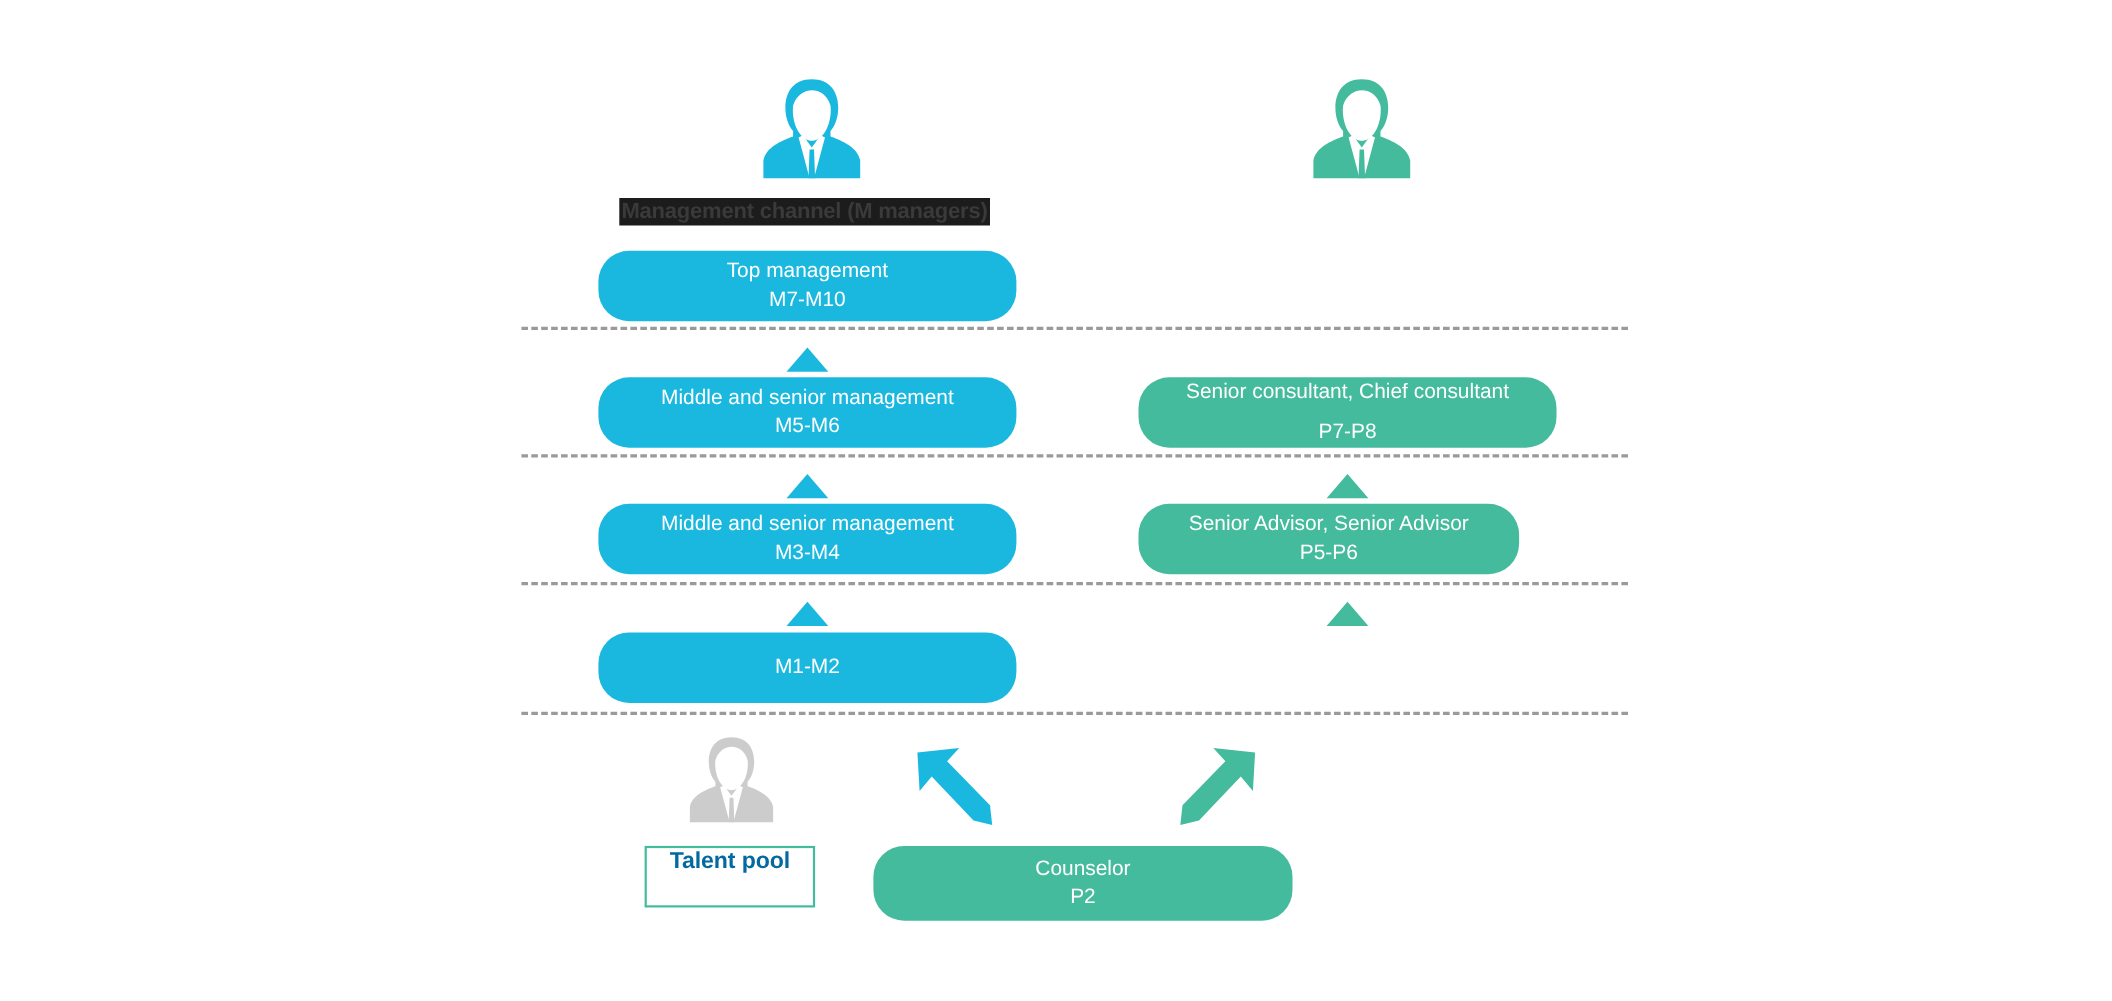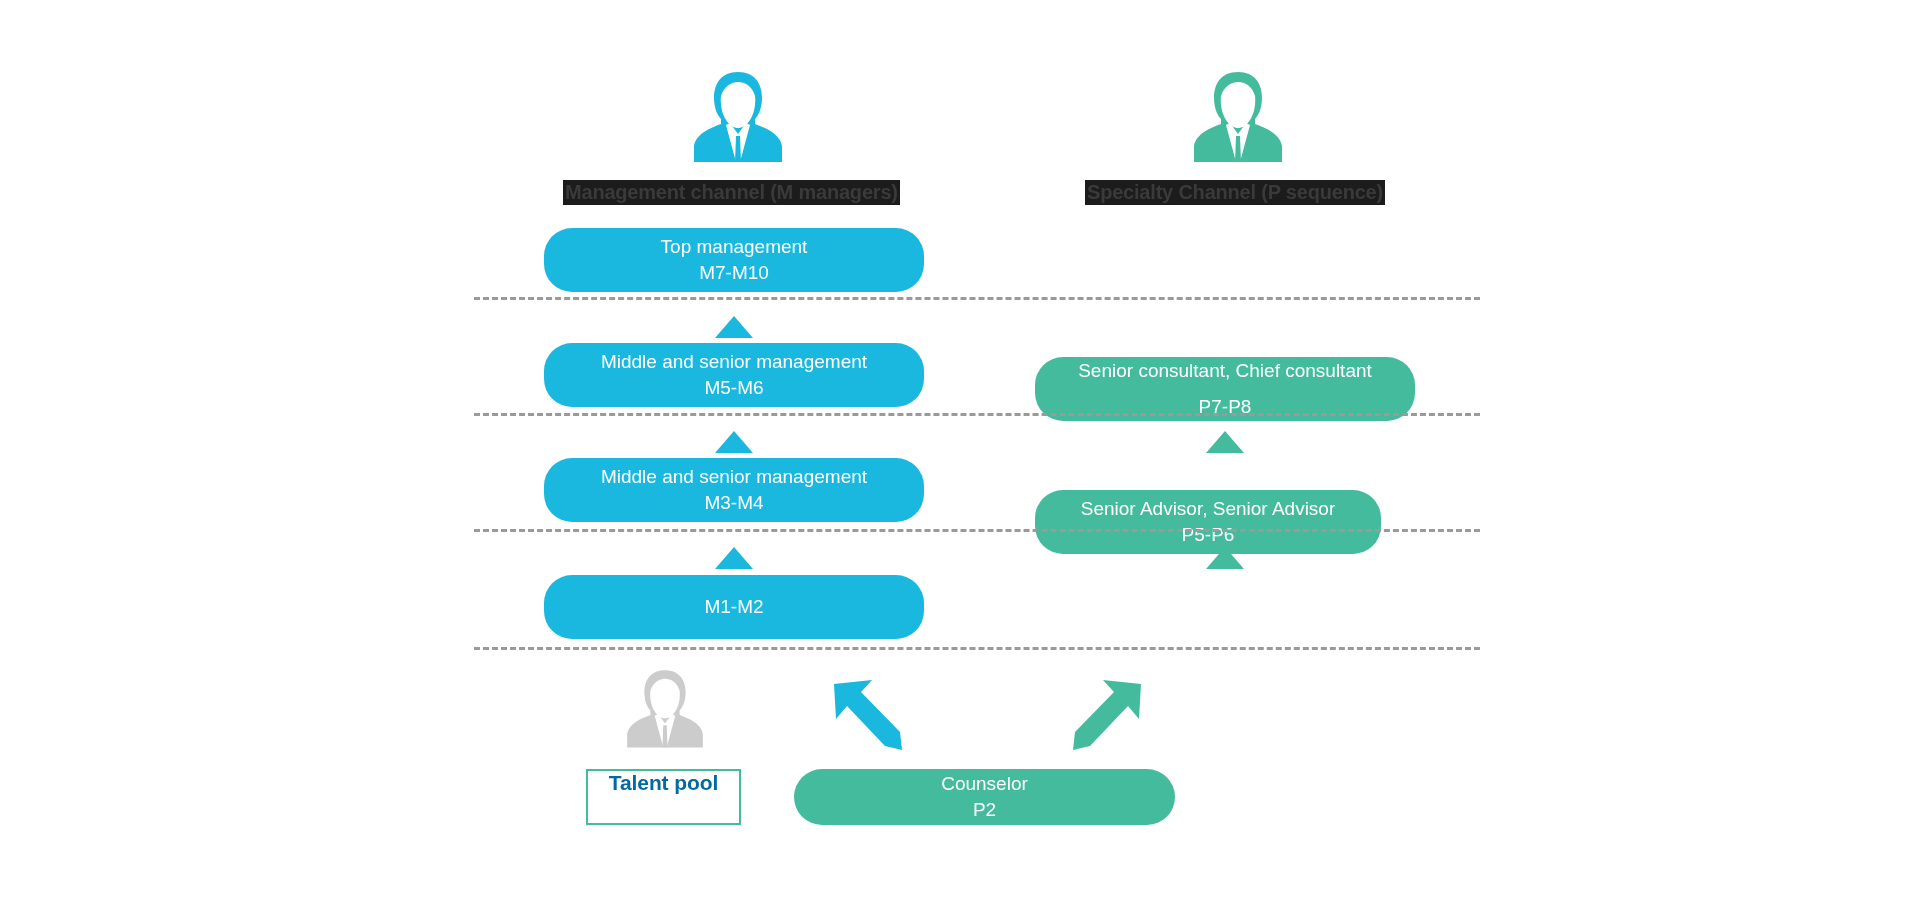--- a/index.html
+++ b/index.html
@@ -101,50 +101,49 @@
       <g fill="#44bb9d">
         <path d="M50 6 C33 6 26 18 26 32 C26 41 29 49 33 53 L33 58 C22 62 8 68 6 80 L6 96 L94 96 L94 80 C92 68 78 62 67 58 L67 53 C71 49 74 41 74 32 C74 18 67 6 50 6 Z"></path>
       </g>
       <path d="M33 30 C36 20 44 16 50 16 C57 16 64 20 67 30 C68 38 66 48 62 54 C58 60 54 62 50 62 C46 62 42 60 38 54 C34 48 32 38 33 30 Z" fill="#ffffff"></path>
       <path d="M42 57 L50 68 L58 57 L62 59 L52 96 L48 96 L38 59 Z" fill="#ffffff"></path>
       <path d="M48 70 L52 70 L53 96 L47 96 Z" fill="#44bb9d"></path>
     </svg>
   </div>
 
   <div class="channel-header" style="left:563px;top:180px;">Management channel (M managers)</div>
-  <div class="channel-header" style="left:1085px;top:180px;">Specialty Channel (P sequence)</div>
 
   <div class="box blue" style="left:544px;top:228px;width:380px;height:64px;">
     <span class="ln">Top management</span>
     <span class="ln">M7-M10</span>
   </div>
 
   <div class="divider" style="left:474px;top:297px;width:1006px;"></div>
 
   <div class="tri blue" style="left:715px;top:316px;"></div>
 
   <div class="box blue" style="left:544px;top:343px;width:380px;height:64px;">
     <span class="ln">Middle and senior management</span>
     <span class="ln">M5-M6</span>
   </div>
-  <div class="box green" style="left:1035px;top:357px;width:380px;height:64px;gap:10px;">
+  <div class="box green" style="left:1035px;top:343px;width:380px;height:64px;gap:10px;">
     <span class="ln">Senior consultant, Chief consultant</span>
     <span class="ln">P7-P8</span>
   </div>
 
   <div class="divider" style="left:474px;top:413px;width:1006px;"></div>
 
   <div class="tri blue" style="left:715px;top:431px;"></div>
   <div class="tri green" style="left:1206px;top:431px;"></div>
 
   <div class="box blue" style="left:544px;top:458px;width:380px;height:64px;">
     <span class="ln">Middle and senior management</span>
     <span class="ln">M3-M4</span>
   </div>
-  <div class="box green" style="left:1035px;top:458px;width:346px;height:64px;margin-top:32px;">
+  <div class="box green" style="left:1035px;top:458px;width:346px;height:64px;">
     <span class="ln">Senior Advisor, Senior Advisor</span>
     <span class="ln">P5-P6</span>
   </div>
 
   <div class="divider" style="left:474px;top:529px;width:1006px;"></div>
 
   <div class="tri blue" style="left:715px;top:547px;"></div>
   <div class="tri green" style="left:1206px;top:547px;"></div>
 
   <div class="box blue" style="left:544px;top:575px;width:380px;height:64px;">
@@ -161,21 +160,21 @@
       <path d="M33 30 C36 20 44 16 50 16 C57 16 64 20 67 30 C68 38 66 48 62 54 C58 60 54 62 50 62 C46 62 42 60 38 54 C34 48 32 38 33 30 Z" fill="#ffffff"></path>
       <path d="M42 57 L50 68 L58 57 L62 59 L52 96 L48 96 L38 59 Z" fill="#ffffff"></path>
       <path d="M48 70 L52 70 L53 96 L47 96 Z" fill="#cccccc"></path>
     </svg>
   </div>
 
   <div class="pool-box" style="left:586px;top:769px;width:155px;height:56px;">
     <span>Talent pool</span>
   </div>
 
-  <div class="box green" style="left:794px;top:769px;width:381px;height:56px;">
+  <div class="box green" style="left:794px;top:769px;width:381px;height:68px;">
     <span class="ln">Counselor</span>
     <span class="ln">P2</span>
   </div>
 
   <div class="bigarrow" style="left:830px;top:678px;">
     <svg width="80" height="78" viewBox="0 0 80 78">
       <path d="M4 6 L42 2 L31 14 L70 54 L72 72 L55 68 L17 28 L6 41 Z" fill="#1ab8de"></path>
     </svg>
   </div>
 

